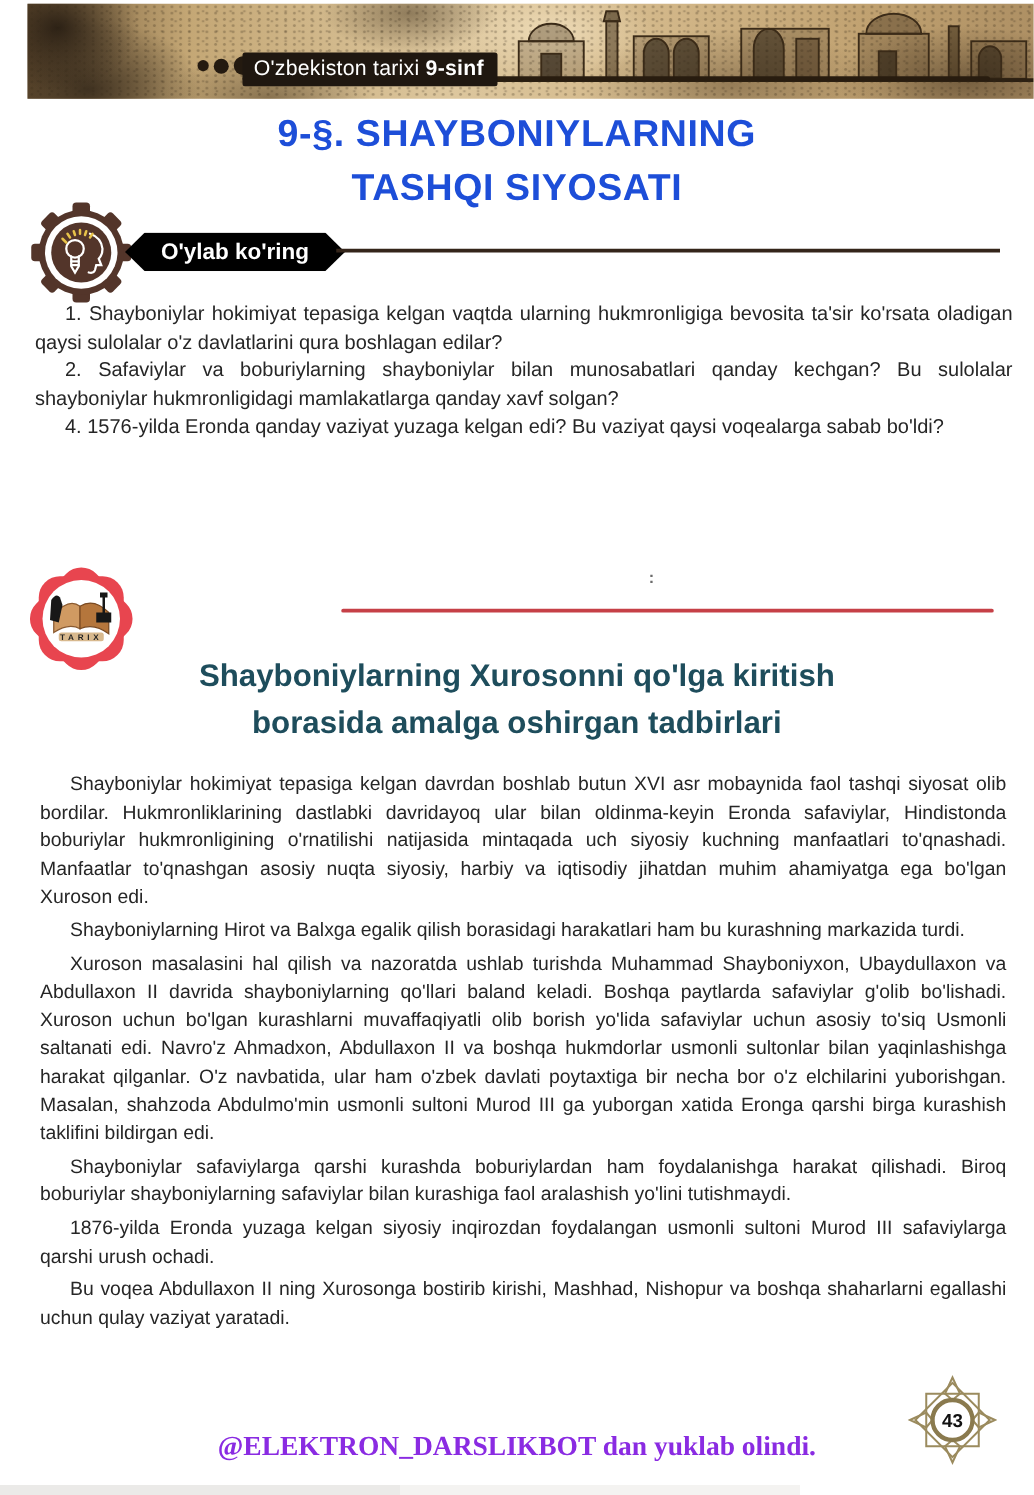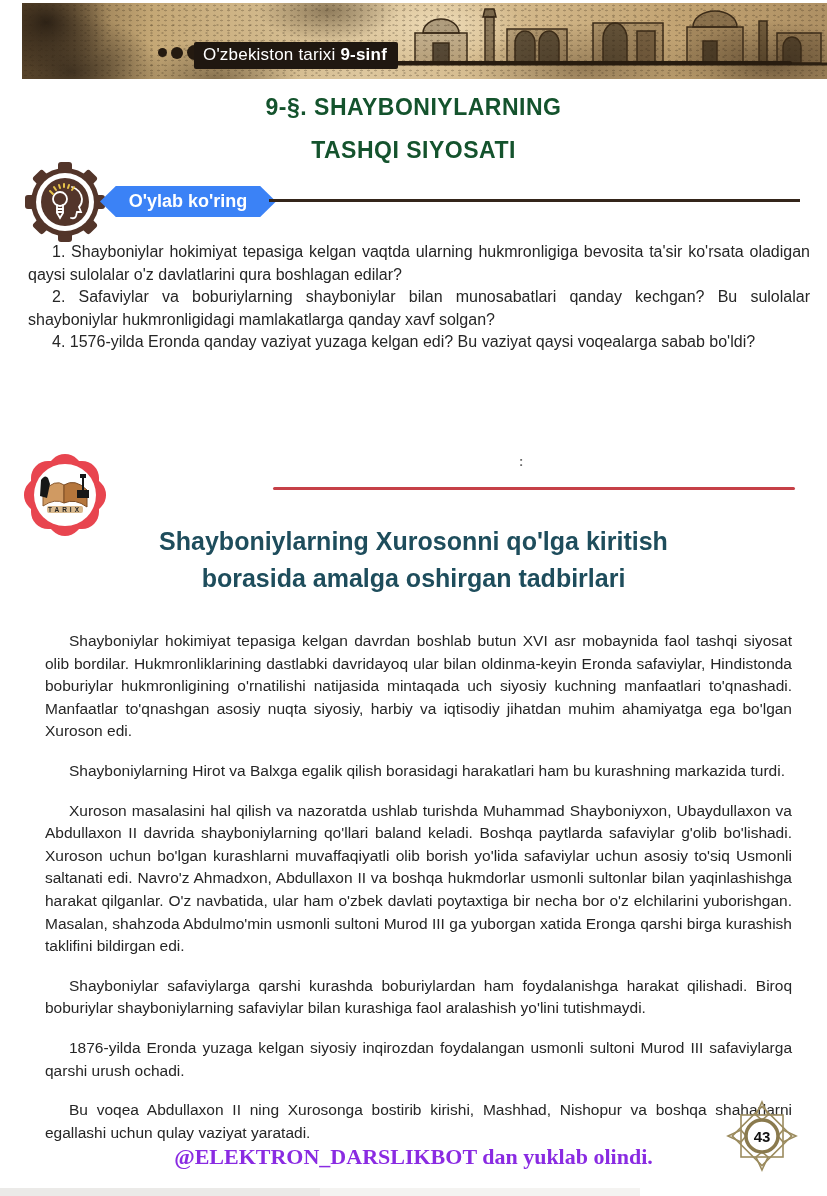--- a/index.html
+++ b/index.html
@@ -27,26 +27,26 @@
   .hdr-dots i{display:block;border-radius:50%;background:#241a10;}
   .hdr-dots i:nth-child(1){width:9px;height:9px;}
   .hdr-dots i:nth-child(2){width:12px;height:12px;}
   .hdr-dots i:nth-child(3){width:15px;height:15px;}
   .hdr-label{position:absolute;left:172px;top:39px;z-index:3;background:#1f1710;color:#fff;
       padding:3px 11px 4px 9px;font-size:17px;letter-spacing:.2px;border-radius:2px;white-space:nowrap;}
   .hdr-label b{font-weight:700;}
   .hdr-underline{position:absolute;left:172px;top:58px;width:598px;height:4px;background:#281c0f;z-index:2;border-radius:2px;}
 
   
-  .title{position:absolute;left:0;top:86px;width:100%;text-align:center;color:#14532d;
-      font-weight:700;font-size:23px;line-height:43px;letter-spacing:.5px;}
+  .title{position:absolute;left:0;top:86px;width:100%;text-align:center;color:#1d4ed8;
+      font-weight:700;font-size:30px;line-height:43px;letter-spacing:.5px;}
 
   
   .think-icon{position:absolute;left:24px;top:161px;}
-  .ribbon-think{position:absolute;left:100px;top:186px;width:176px;height:31px;background:#3b82f6;
+  .ribbon-think{position:absolute;left:100px;top:186px;width:176px;height:31px;background:#000000;
       clip-path:polygon(9% 0,91% 0,100% 50%,91% 100%,9% 100%,0 50%);
       display:flex;align-items:center;justify-content:center;color:#fff;font-size:18px;font-weight:700;}
   .rule-think{position:absolute;left:269px;top:199px;width:531px;height:3px;background:#34251a;}
 
   .lesson-icon{position:absolute;left:17px;top:446px;}
   .ribbon-lesson{position:absolute;left:102px;top:475px;width:178px;height:30px;background:#e8454f;
       border-radius:9px;display:flex;align-items:center;justify-content:center;color:#fff;
       font-size:17px;font-weight:700;}
   .rule-lesson{position:absolute;left:273px;top:487px;width:522px;height:3px;background:#c64047;border-radius:2px;}
   .artifact{position:absolute;left:519px;top:456px;color:#6b6b6b;font-size:13px;line-height:11px;
@@ -55,21 +55,21 @@
   
   .questions{position:absolute;left:28px;top:241px;width:782px;color:#262626;
       font-size:16px;line-height:22.6px;text-align:justify;}
   .questions p{margin:0;text-indent:24px;}
 
   .subtitle{position:absolute;left:0;top:523px;width:100%;text-align:center;color:#1e4d5c;
       font-weight:700;font-size:25px;line-height:37px;}
 
   .article{position:absolute;left:28px;top:613px;width:781px;color:#262626;
       font-size:15.5px;line-height:22.6px;text-align:justify;}
-  .article p{margin:17px;text-indent:24px;}
+  .article p{margin:4px;text-indent:24px;}
 
   
   .ornament{position:absolute;left:726px;top:1100px;}
   .credit{position:absolute;left:0;top:1144px;width:100%;text-align:center;color:#8a2be2;
       font-family:Liberation Serif, serif;font-weight:700;font-size:22px;}
   .bottom-strip{position:absolute;left:0;bottom:0;height:8px;width:640px;
       background:linear-gradient(90deg,#ebeae8 0 320px,#f4f3f1 320px);}
 </style>
 </head>
 <body>

